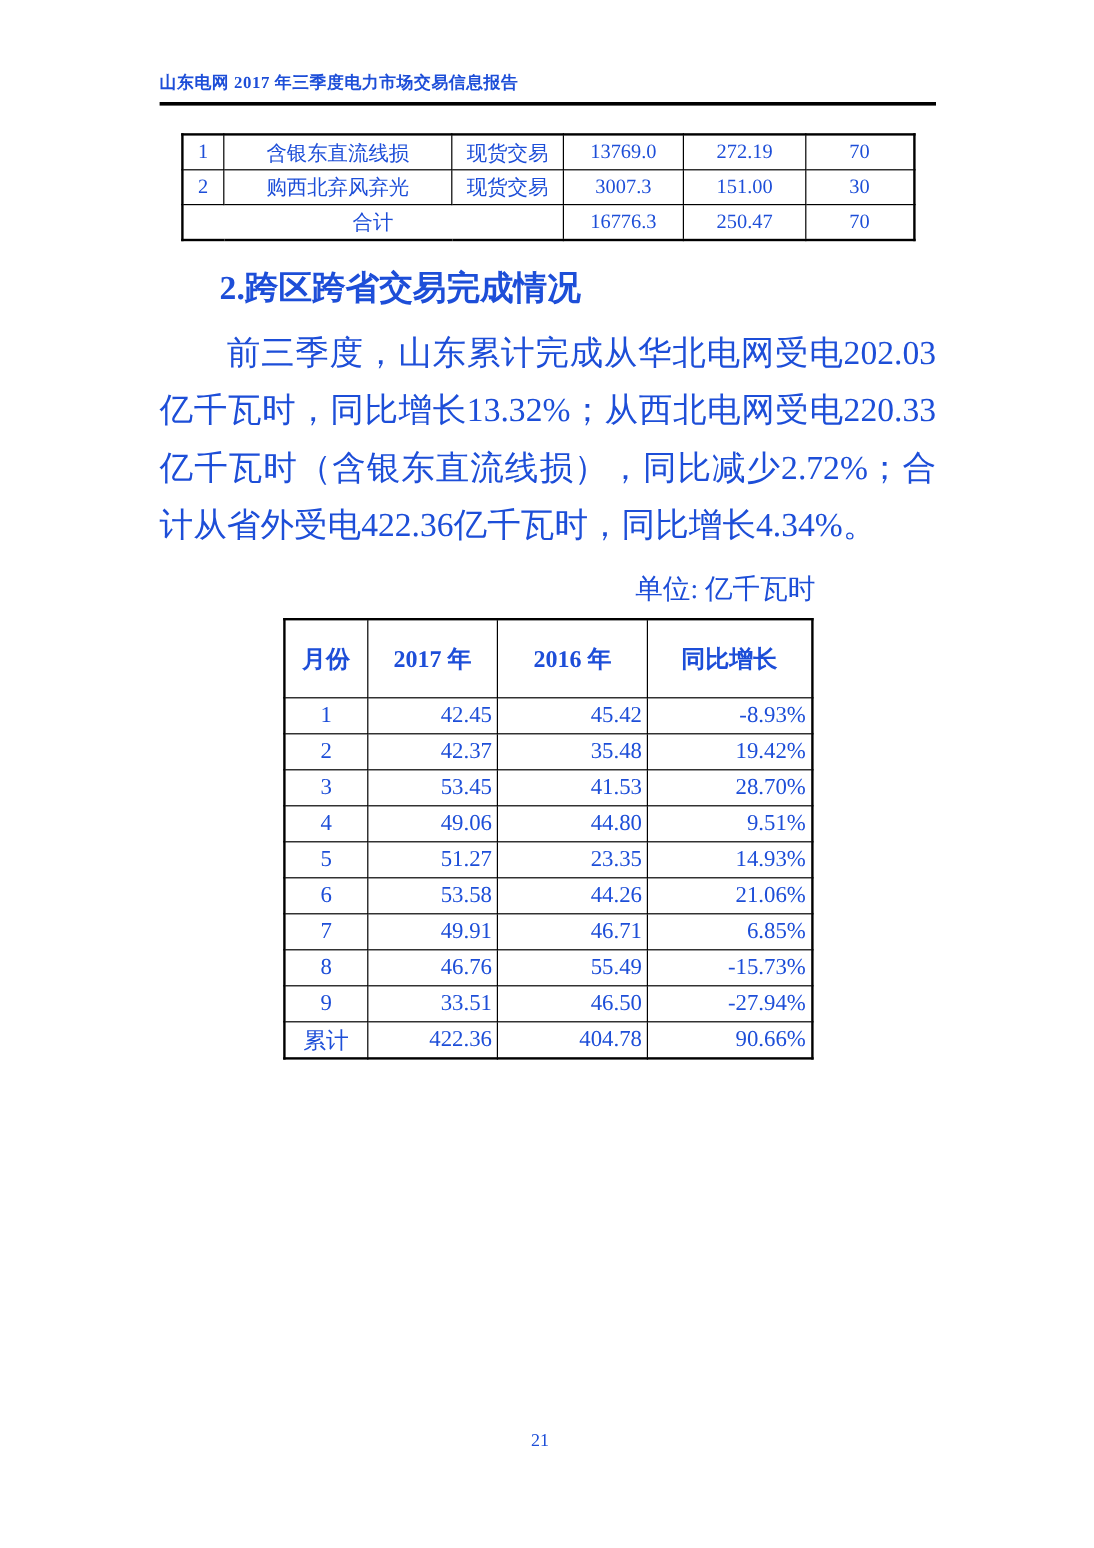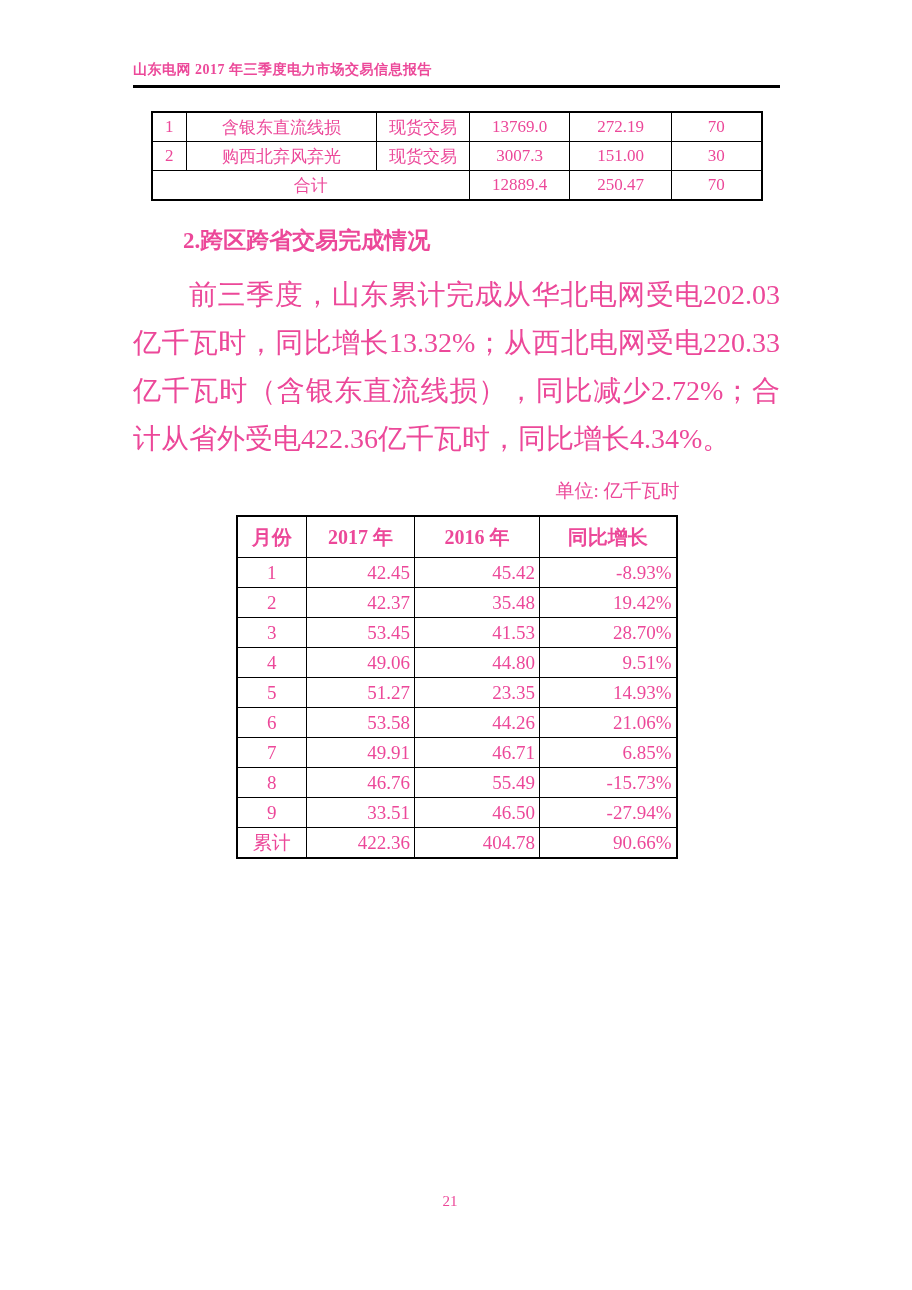--- a/index.html
+++ b/index.html
@@ -1,21 +1,21 @@
 <!DOCTYPE html>
 <html><head>
 <meta charset="utf-8">
 <style>
   html,body{margin:0;padding:0;background:#e8e8e8;}
   .page{
     position:relative;
     width:912px;height:1290px;
     margin:0 auto;
     background:#ffffff;
-    color:#ec4899;
+    color:#1d4ed8;
     font-family:"Liberation Serif","DejaVu Serif",serif;
     box-sizing:border-box;
     padding:0 132px 0 133px;
     overflow:hidden;
   }
   .doc-header{
     padding-top:60px;
     padding-bottom:5px;
     border-bottom:3px solid #000;
     font-size:14px;
@@ -37,21 +37,21 @@
     text-align:center;
     vertical-align:middle;
     padding:0 2px;
     white-space:nowrap;
     overflow:hidden;
   }
   
   .section-heading{
     margin:24px 0 0;
     padding-left:50px;
-    font-size:23px;
+    font-size:28px;
     font-weight:bold;
     line-height:32px;
   }
   
   .body-paragraph{
     margin:14px 0 0;
     font-size:28px;
     line-height:48px;
     text-align:justify;
     text-indent:2em;
@@ -60,38 +60,38 @@
   .table-caption{
     margin-top:14px;
     text-align:center;
     font-size:19px;
     line-height:24px;
   }
   .unit-row{
     width:446px;
     margin:16px auto 0;
     text-align:right;
-    font-size:19px;
+    font-size:23px;
     line-height:24px;
   }
   
   .data-table{
     width:440px;
     margin:12px auto 0;
     border:2px solid #000;
     font-size:19px;
   }
   .data-table th{
     border:1px solid #000;
     height:40px;
     font-size:20px;
     font-weight:bold;
     text-align:center;
     vertical-align:middle;
-    padding:0;
+    padding:12px;
   }
   .data-table td{
     border:1px solid #000;
     height:29px;
     text-align:right;
     vertical-align:middle;
     padding:0 4px 0 0;
     white-space:nowrap;
   }
   .data-table td:first-child{
@@ -136,21 +136,21 @@
       <tr>
         <td>2</td>
         <td>购西北弃风弃光</td>
         <td>现货交易</td>
         <td>3007.3</td>
         <td>151.00</td>
         <td>30</td>
       </tr>
       <tr>
         <td colspan="3">合计</td>
-        <td>12889.4</td>
+        <td>16776.3</td>
         <td>250.47</td>
         <td>70</td>
       </tr>
     </tbody>
   </table>
 
   <h2 class="section-heading">2.跨区跨省交易完成情况</h2>
 
   <p class="body-paragraph">前三季度，山东累计完成从华北电网受电202.03亿千瓦时，同比增长13.32%；从西北电网受电220.33亿千瓦时（含银东直流线损），同比减少2.72%；合计从省外受电422.36亿千瓦时，同比增长4.34%。</p>
 

